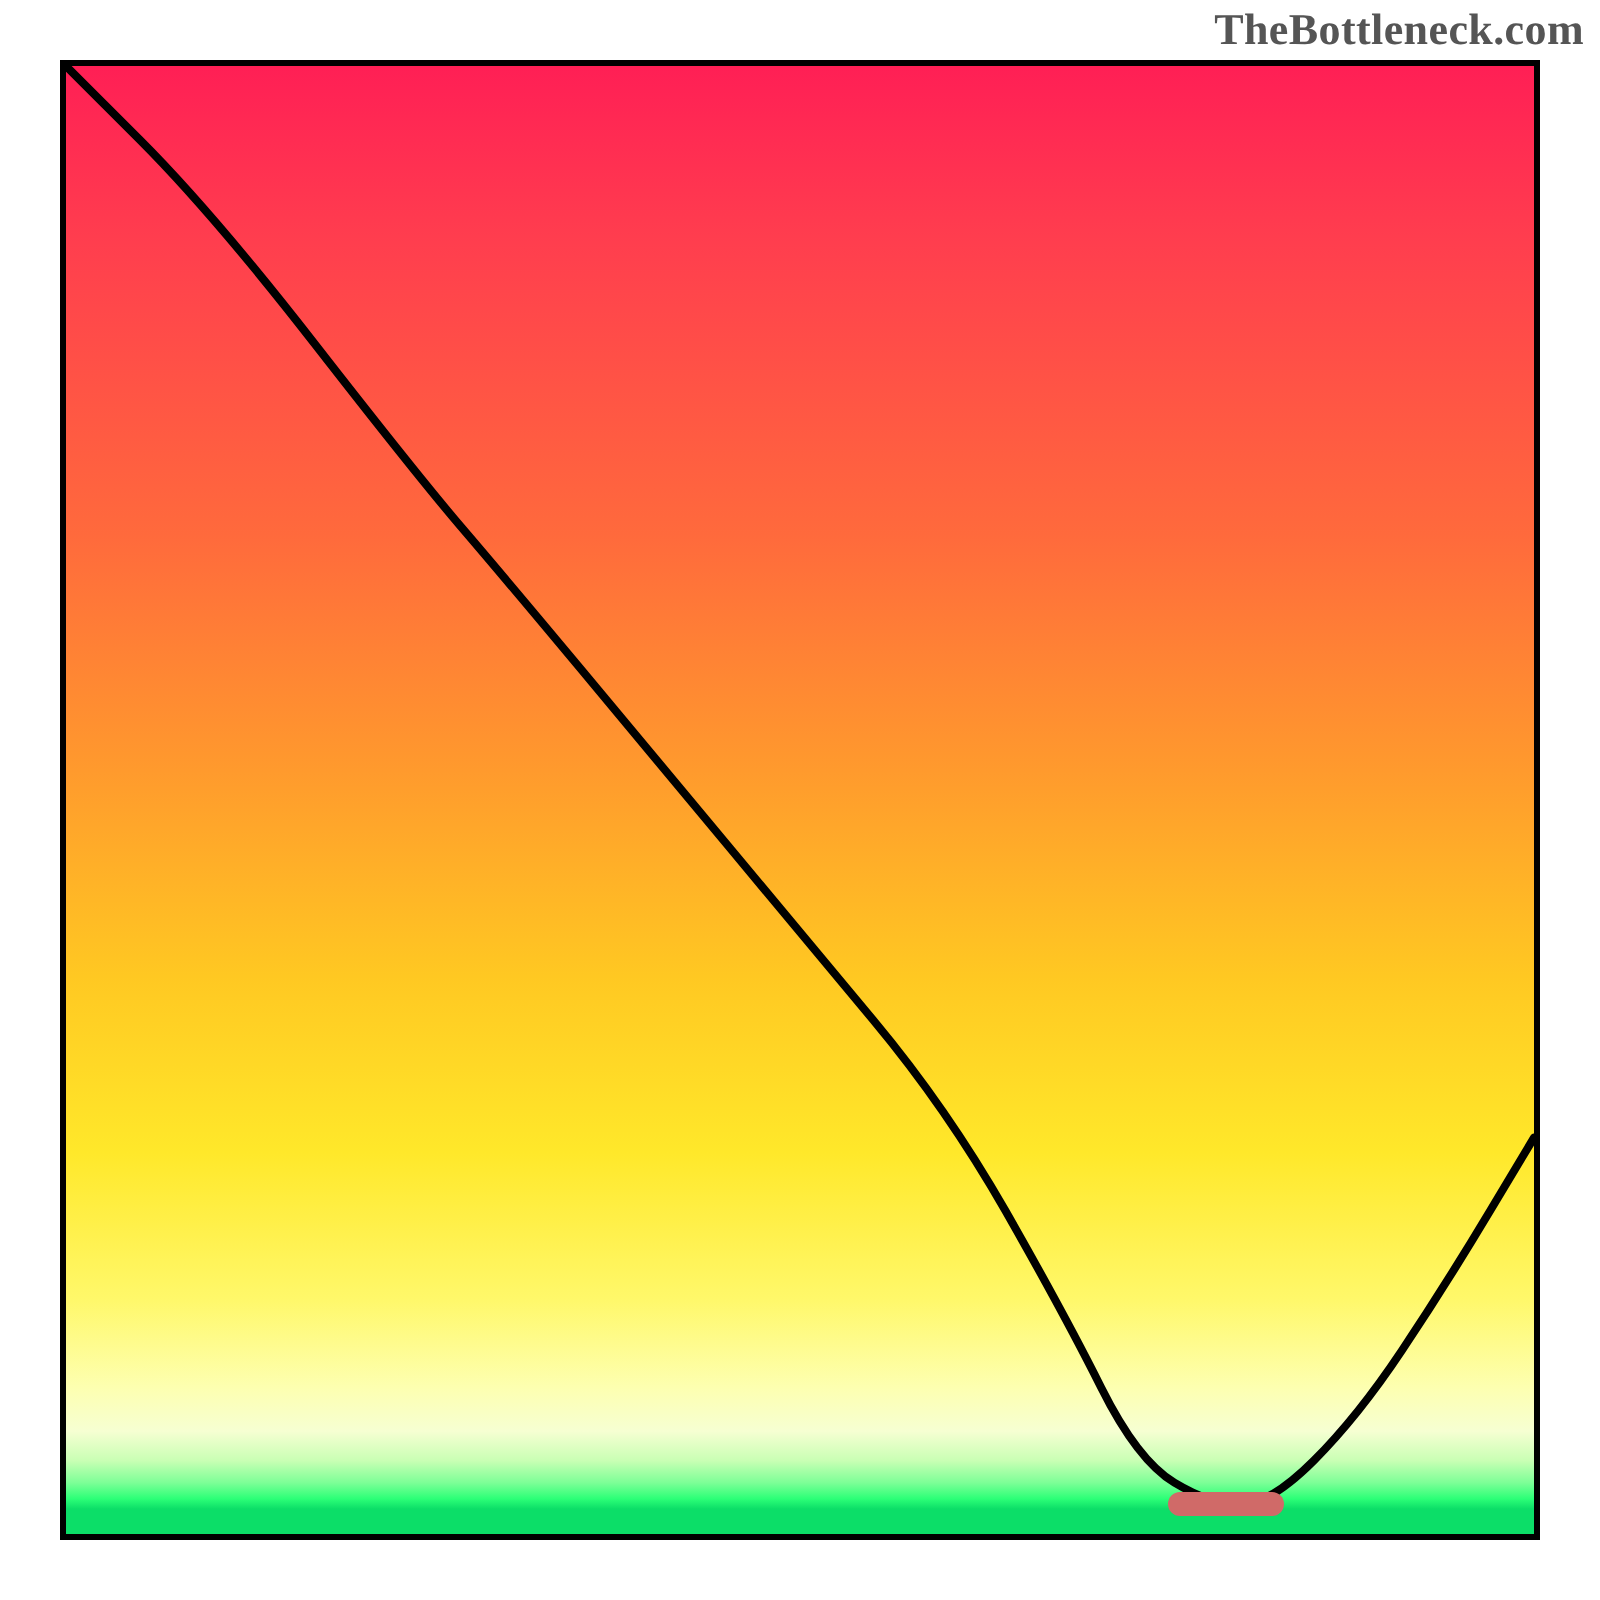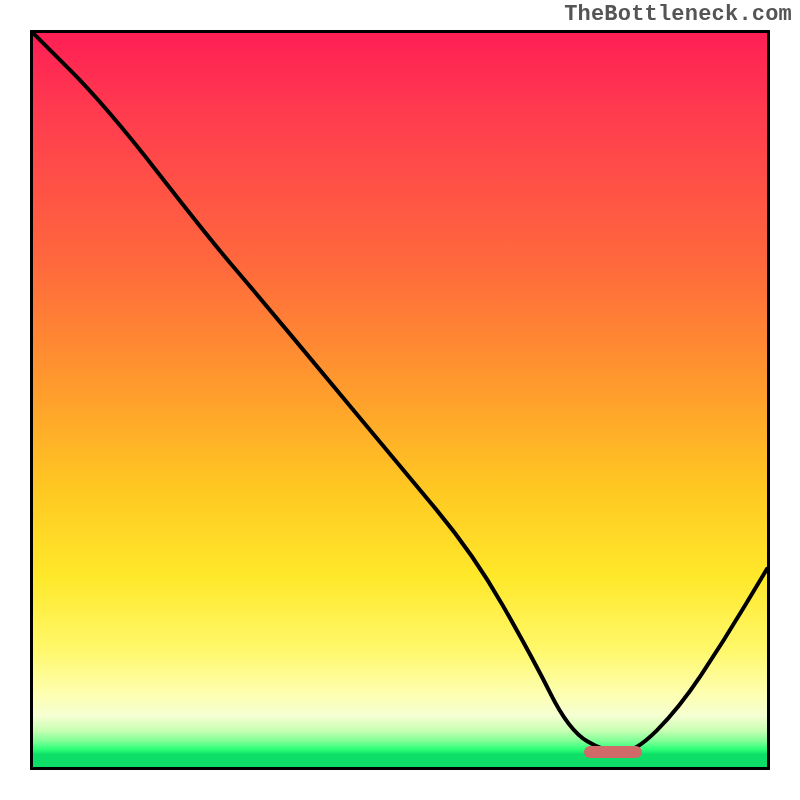--- a/index.html
+++ b/index.html
@@ -17,21 +17,21 @@
     height: 800px;
   }
   .watermark {
     position: absolute;
     top: 2px;
     right: 8px;
     font-size: 22px;
     font-weight: 600;
     color: #555;
     letter-spacing: 0.2px;
-    font-family: Liberation Mono, monospace;
+    font-family: Liberation Serif, serif;
     text-align: right;
   }
   .plot {
     position: absolute;
     left: 30px;
     top: 30px;
     width: 740px;
     height: 740px;
     border: 3px solid #000;
     box-sizing: border-box;

